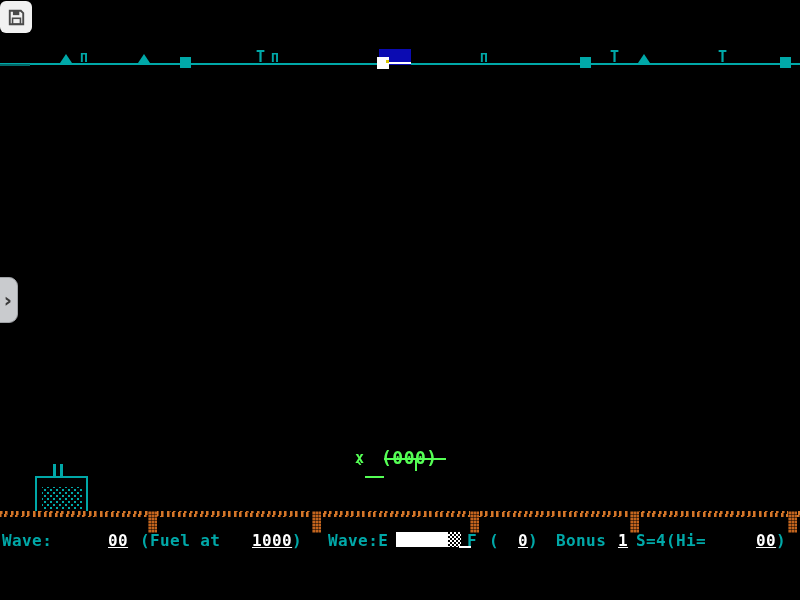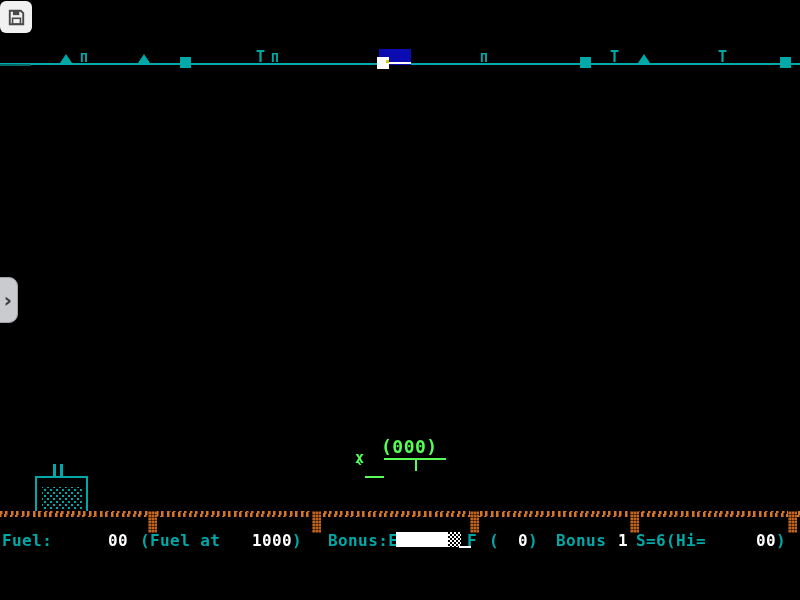--- a/index.html
+++ b/index.html
@@ -25,21 +25,21 @@
   .ric-block{top:57px;width:11px;height:11px;background:var(--teal);}
   .base-blue{position:absolute;left:379px;top:49px;width:32px;height:16px;background:var(--blue);z-index:2;}
   .base-line{position:absolute;left:389px;top:62px;width:22px;height:2px;background:var(--white);z-index:3;}
   .base-pad{position:absolute;left:377px;top:57px;width:12px;height:12px;background:var(--white);z-index:4;}
   .base-dot{position:absolute;left:386px;top:60px;width:3px;height:3px;background:var(--yellow);z-index:5;}
 
   
   .heli span{position:absolute;color:var(--green);white-space:pre;}
   .heli-x{left:355px;top:449px;font:bold 15px "DejaVu Sans Mono",monospace;}
   .heli-hook{left:355px;top:460px;font:bold 17px "DejaVu Sans Mono",monospace;}
-  .heli-body{left:381px;top:438px;font:bold 18px/18px "DejaVu Sans Mono",monospace;letter-spacing:.5px;}
+  .heli-body{left:381px;top:449px;font:bold 18px/18px "DejaVu Sans Mono",monospace;letter-spacing:.5px;}
   .heli-rotor{position:absolute;left:384px;top:458px;width:62px;height:2px;background:var(--green);}
   .heli-mast{position:absolute;left:415px;top:458px;width:2px;height:13px;background:var(--green);}
   .heli-tail{position:absolute;left:365px;top:476px;width:19px;height:2px;background:var(--green);}
 
   
   .building{position:absolute;left:35px;top:476px;width:53px;height:37px;
             border:2px solid var(--teal);box-sizing:border-box;background:#000;}
   .chimney{position:absolute;top:464px;width:3px;height:13px;background:var(--teal);}
   .bdots{position:absolute;left:42px;top:487px;width:40px;height:23px;
          background-image:radial-gradient(circle,var(--teal) 1px,transparent 1.3px),
@@ -52,21 +52,21 @@
             var(--orange_light) 0 2px,var(--orange_dark) 2px 3px,#000 3px 5px,
             var(--orange_light) 5px 7px,var(--orange_dark) 7px 8px,#000 8px 11px);}
   .gpost{position:absolute;top:511px;width:9px;height:22px;background:var(--post);
          background-image:repeating-linear-gradient(to bottom,rgba(0,0,0,.5) 0 1px,transparent 1px 3px),
                           repeating-linear-gradient(to right,rgba(0,0,0,.4) 0 1px,transparent 1px 3px);
          z-index:2;}
 
   
   .st{position:absolute;top:531px;color:var(--teal);white-space:pre;
       font:bold 16px "DejaVu Sans Mono",monospace;letter-spacing:.4px;}
-  .st.w{color:var(--white);}
+  .st.w{color:var(--white);text-decoration:underline;}
   .fuel-fill{position:absolute;left:396px;top:532px;width:52px;height:15px;background:var(--white);}
   .fuel-dither{position:absolute;left:448px;top:532px;width:13px;height:15px;
                background:repeating-conic-gradient(var(--white) 0 25%,#000 0 50%);
                background-size:4px 4px;}
   .fuel-underscore{position:absolute;left:459px;top:546px;width:12px;height:2px;background:var(--white);}
 </style>
 </head>
 <body>
 
 <div class="screen">
@@ -102,36 +102,36 @@
   </div>
 
   <div class="building"></div>
   <div class="chimney" style="left:53px"></div>
   <div class="chimney" style="left:60px"></div>
   <div class="bdots"></div>
 
   <div class="ground"></div>
 
   <div>
-    <span class="st" style="left:2px">Fuel:</span>
+    <span class="st" style="left:2px">Wave:</span>
     <span class="st w" style="left:108px">00</span>
     <span class="st" style="left:140px">(Fuel at</span>
     <span class="st w" style="left:252px">1000</span>
     <span class="st" style="left:292px">)</span>
-    <span class="st" style="left:328px">Bonus:E</span>
+    <span class="st" style="left:328px">Wave:E</span>
     <div class="fuel-fill"></div>
     <div class="fuel-dither"></div>
     <div class="fuel-underscore"></div>
     <span class="st" style="left:467px">F</span>
     <span class="st" style="left:489px">(</span>
     <span class="st w" style="left:518px">0</span>
     <span class="st" style="left:528px">)</span>
     <span class="st" style="left:556px">Bonus</span>
     <span class="st w" style="left:618px">1</span>
-    <span class="st" style="left:636px">S=6</span>
+    <span class="st" style="left:636px">S=4</span>
     <span class="st" style="left:666px">(Hi=</span>
     <span class="st w" style="left:756px">00</span>
     <span class="st" style="left:776px">)</span>
   </div>
 
   <div class="save-btn">
     <span style="display:flex">
       <svg width="19" height="19" viewBox="0 0 24 24">
         <path d="M3.5 3.5h14l3 3v14h-17z" fill="none" stroke="#4a4a4a" stroke-width="2.4"></path>
         <rect x="7.5" y="3.5" width="8" height="5.5" fill="#4a4a4a"></rect>

